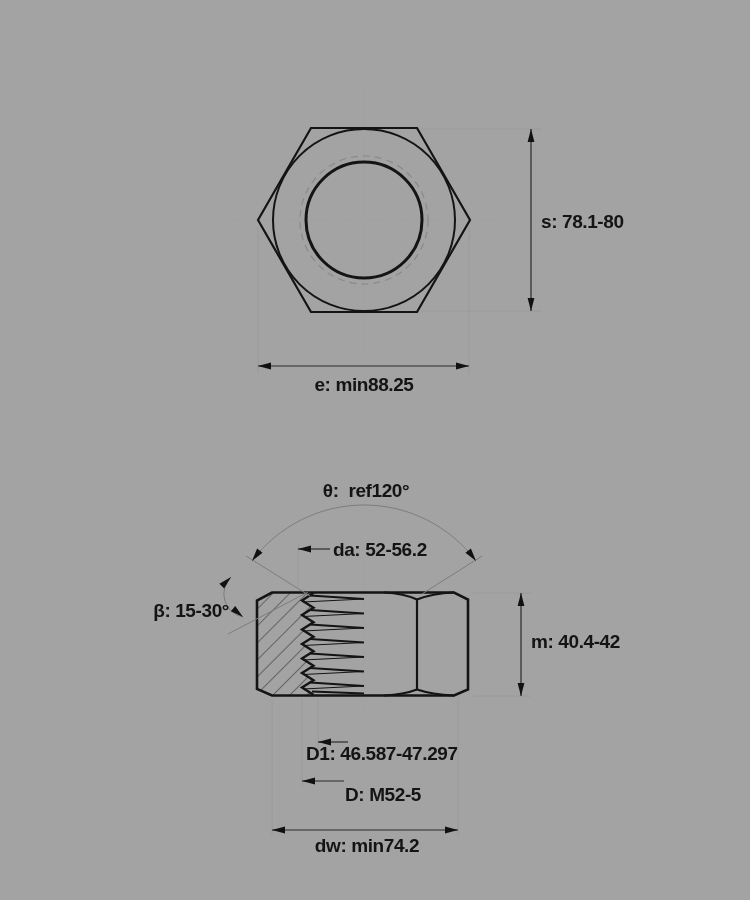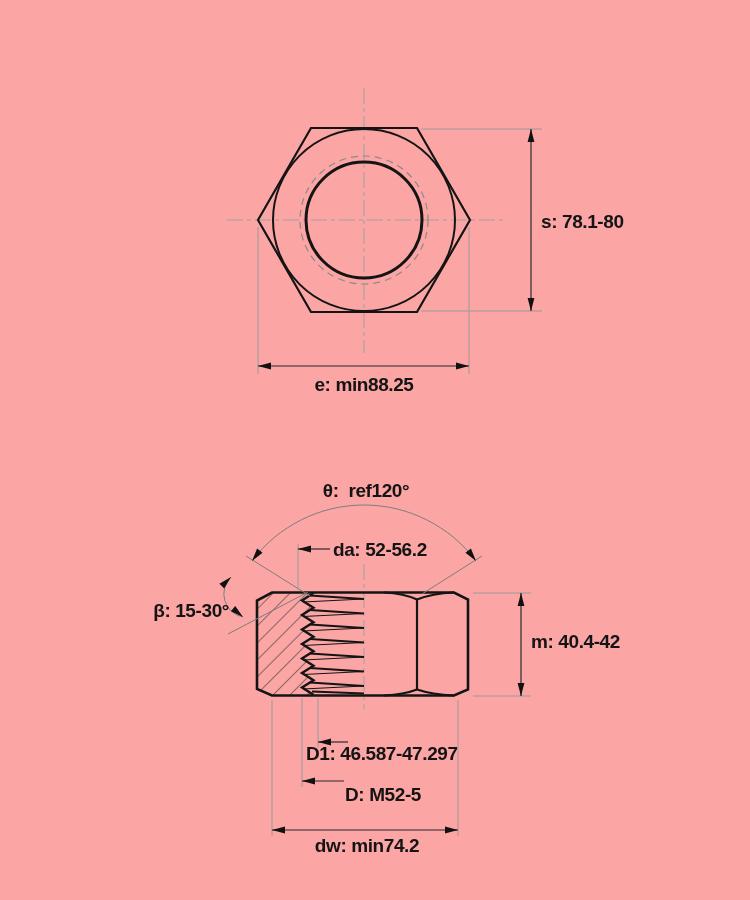--- a/index.html
+++ b/index.html
@@ -7,21 +7,21 @@
     padding: 0;
     background: #ffffff;
     width: 750px;
     height: 900px;
     overflow: hidden;
   }
   #stage {
     position: relative;
     width: 750px;
     height: 900px;
-    background: #fca5a5;
+    background: #a3a3a3;
   }
   svg { display: block; }
   .dim-label {
     font-family: "Liberation Sans", "DejaVu Sans", sans-serif;
     font-weight: 700;
     font-size: 19px;
     fill: #141414;
     letter-spacing: -0.4px;
     white-space: pre;
   }

